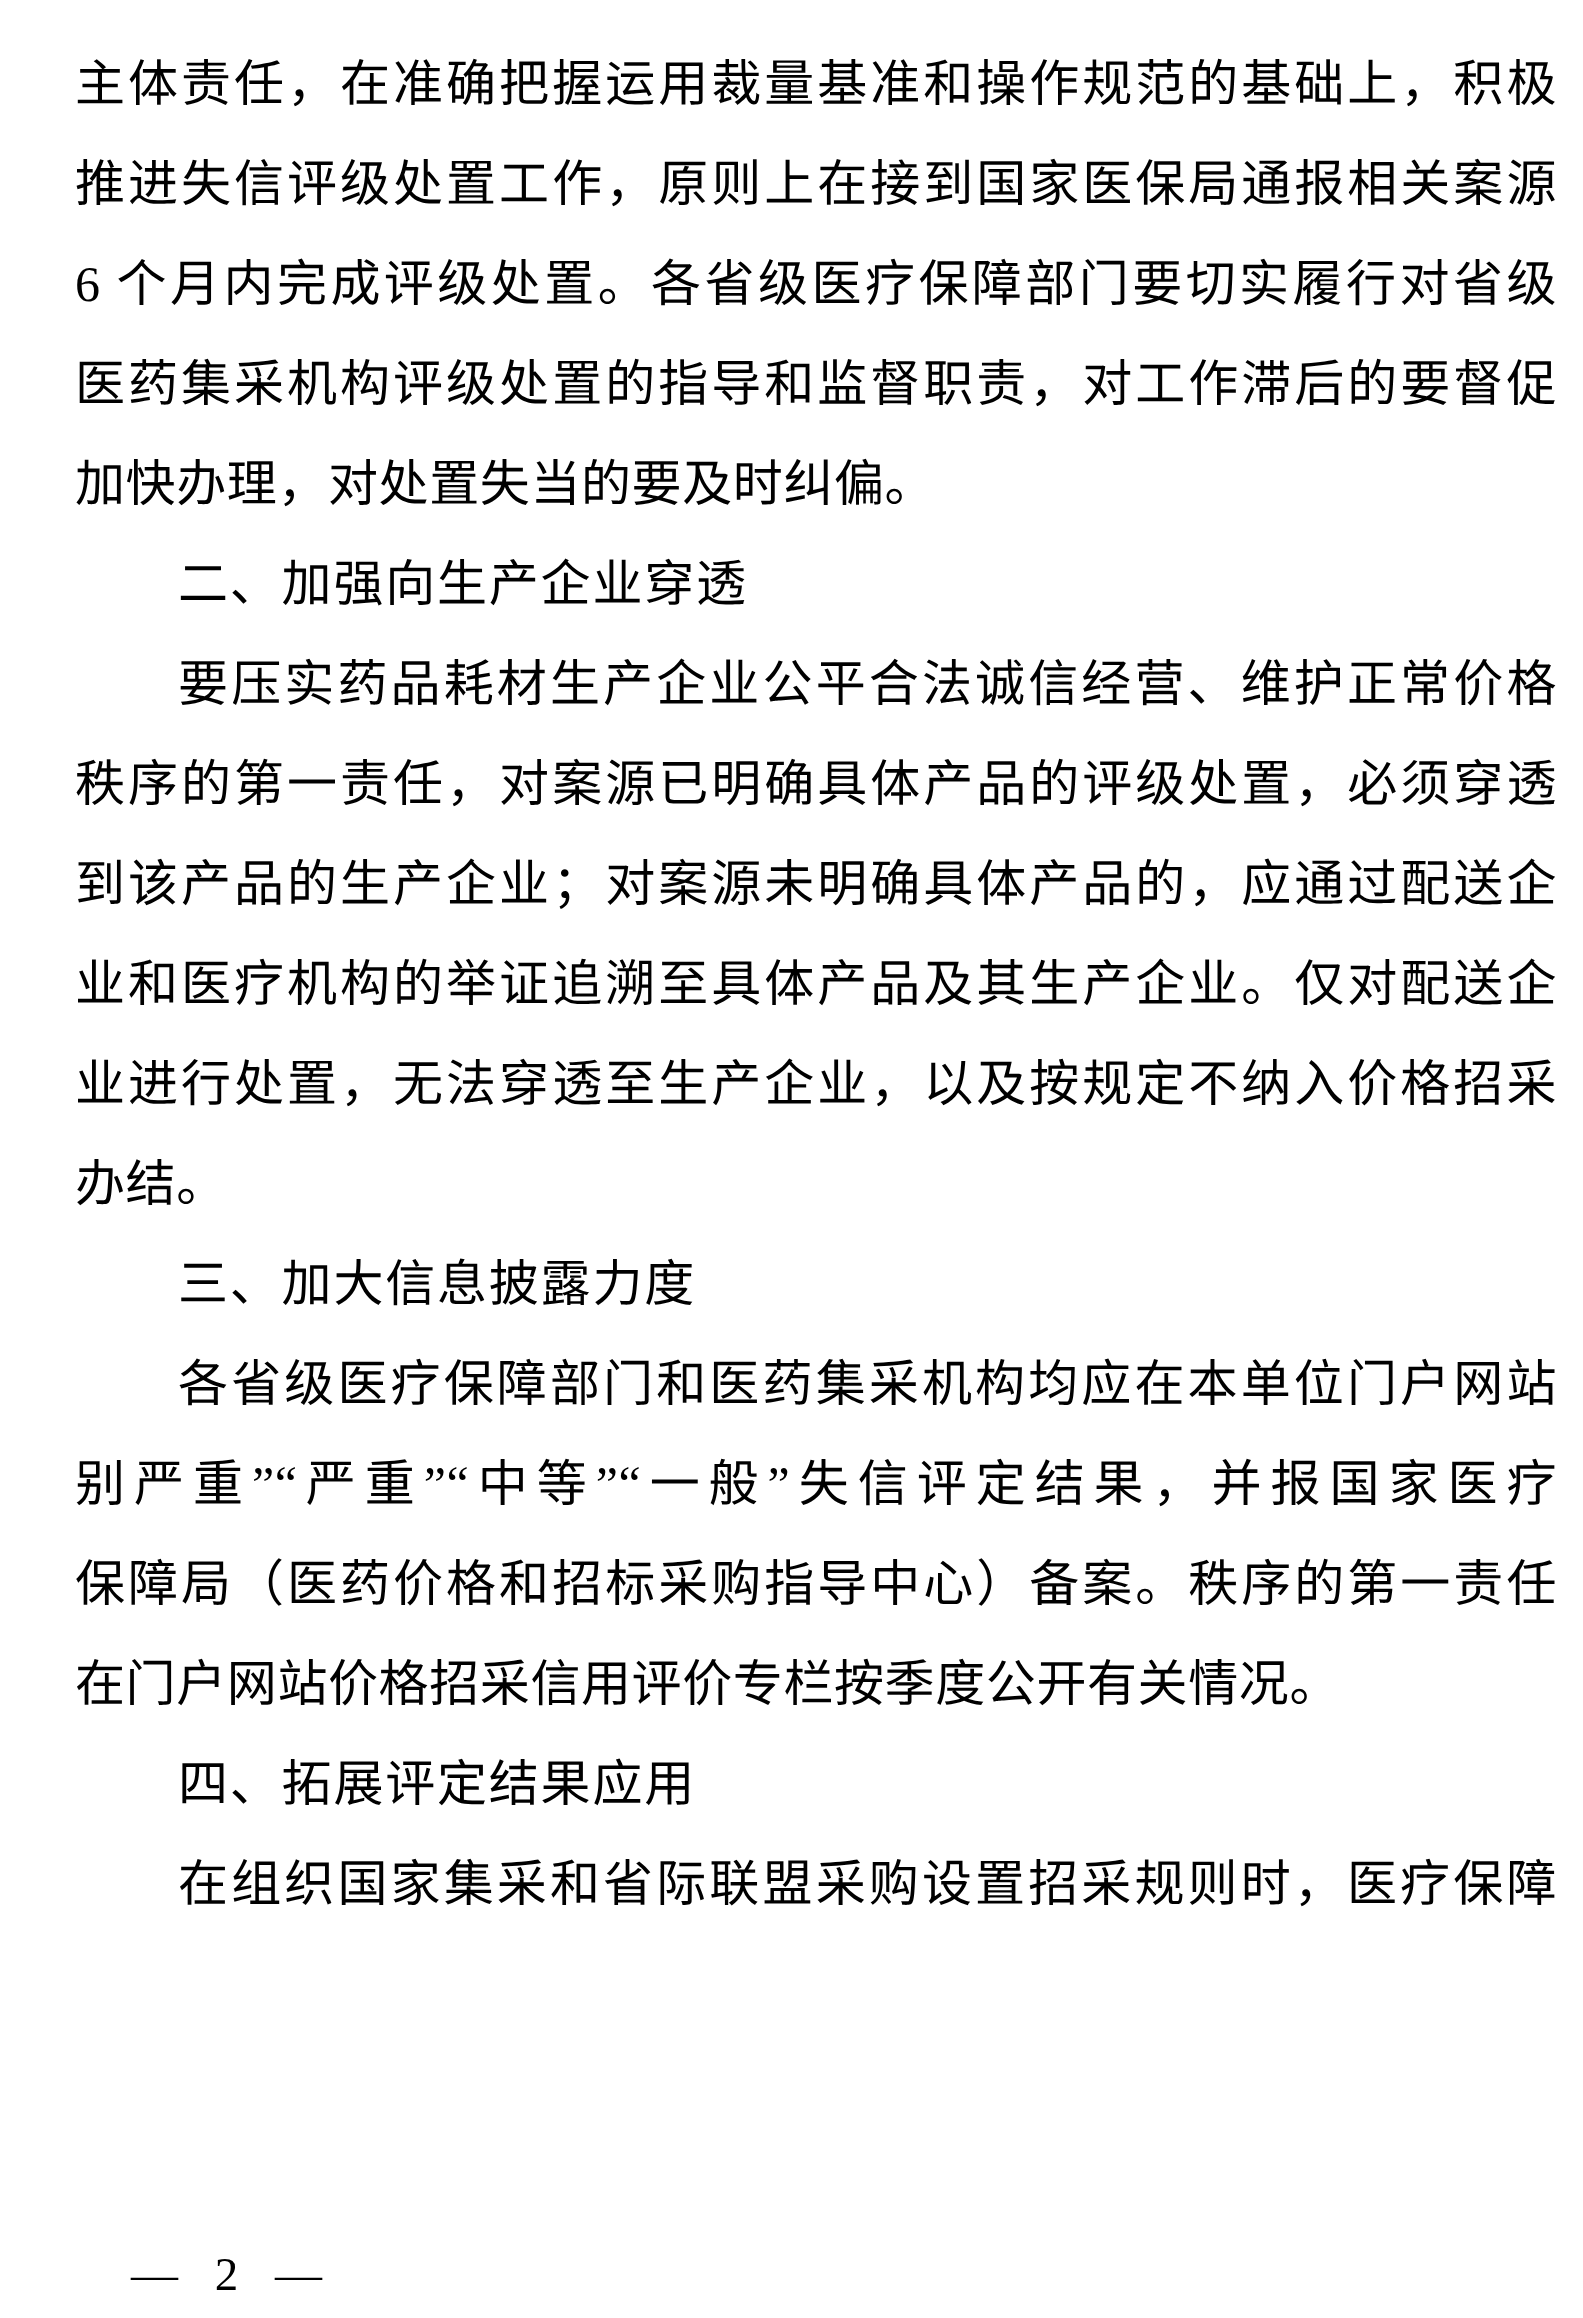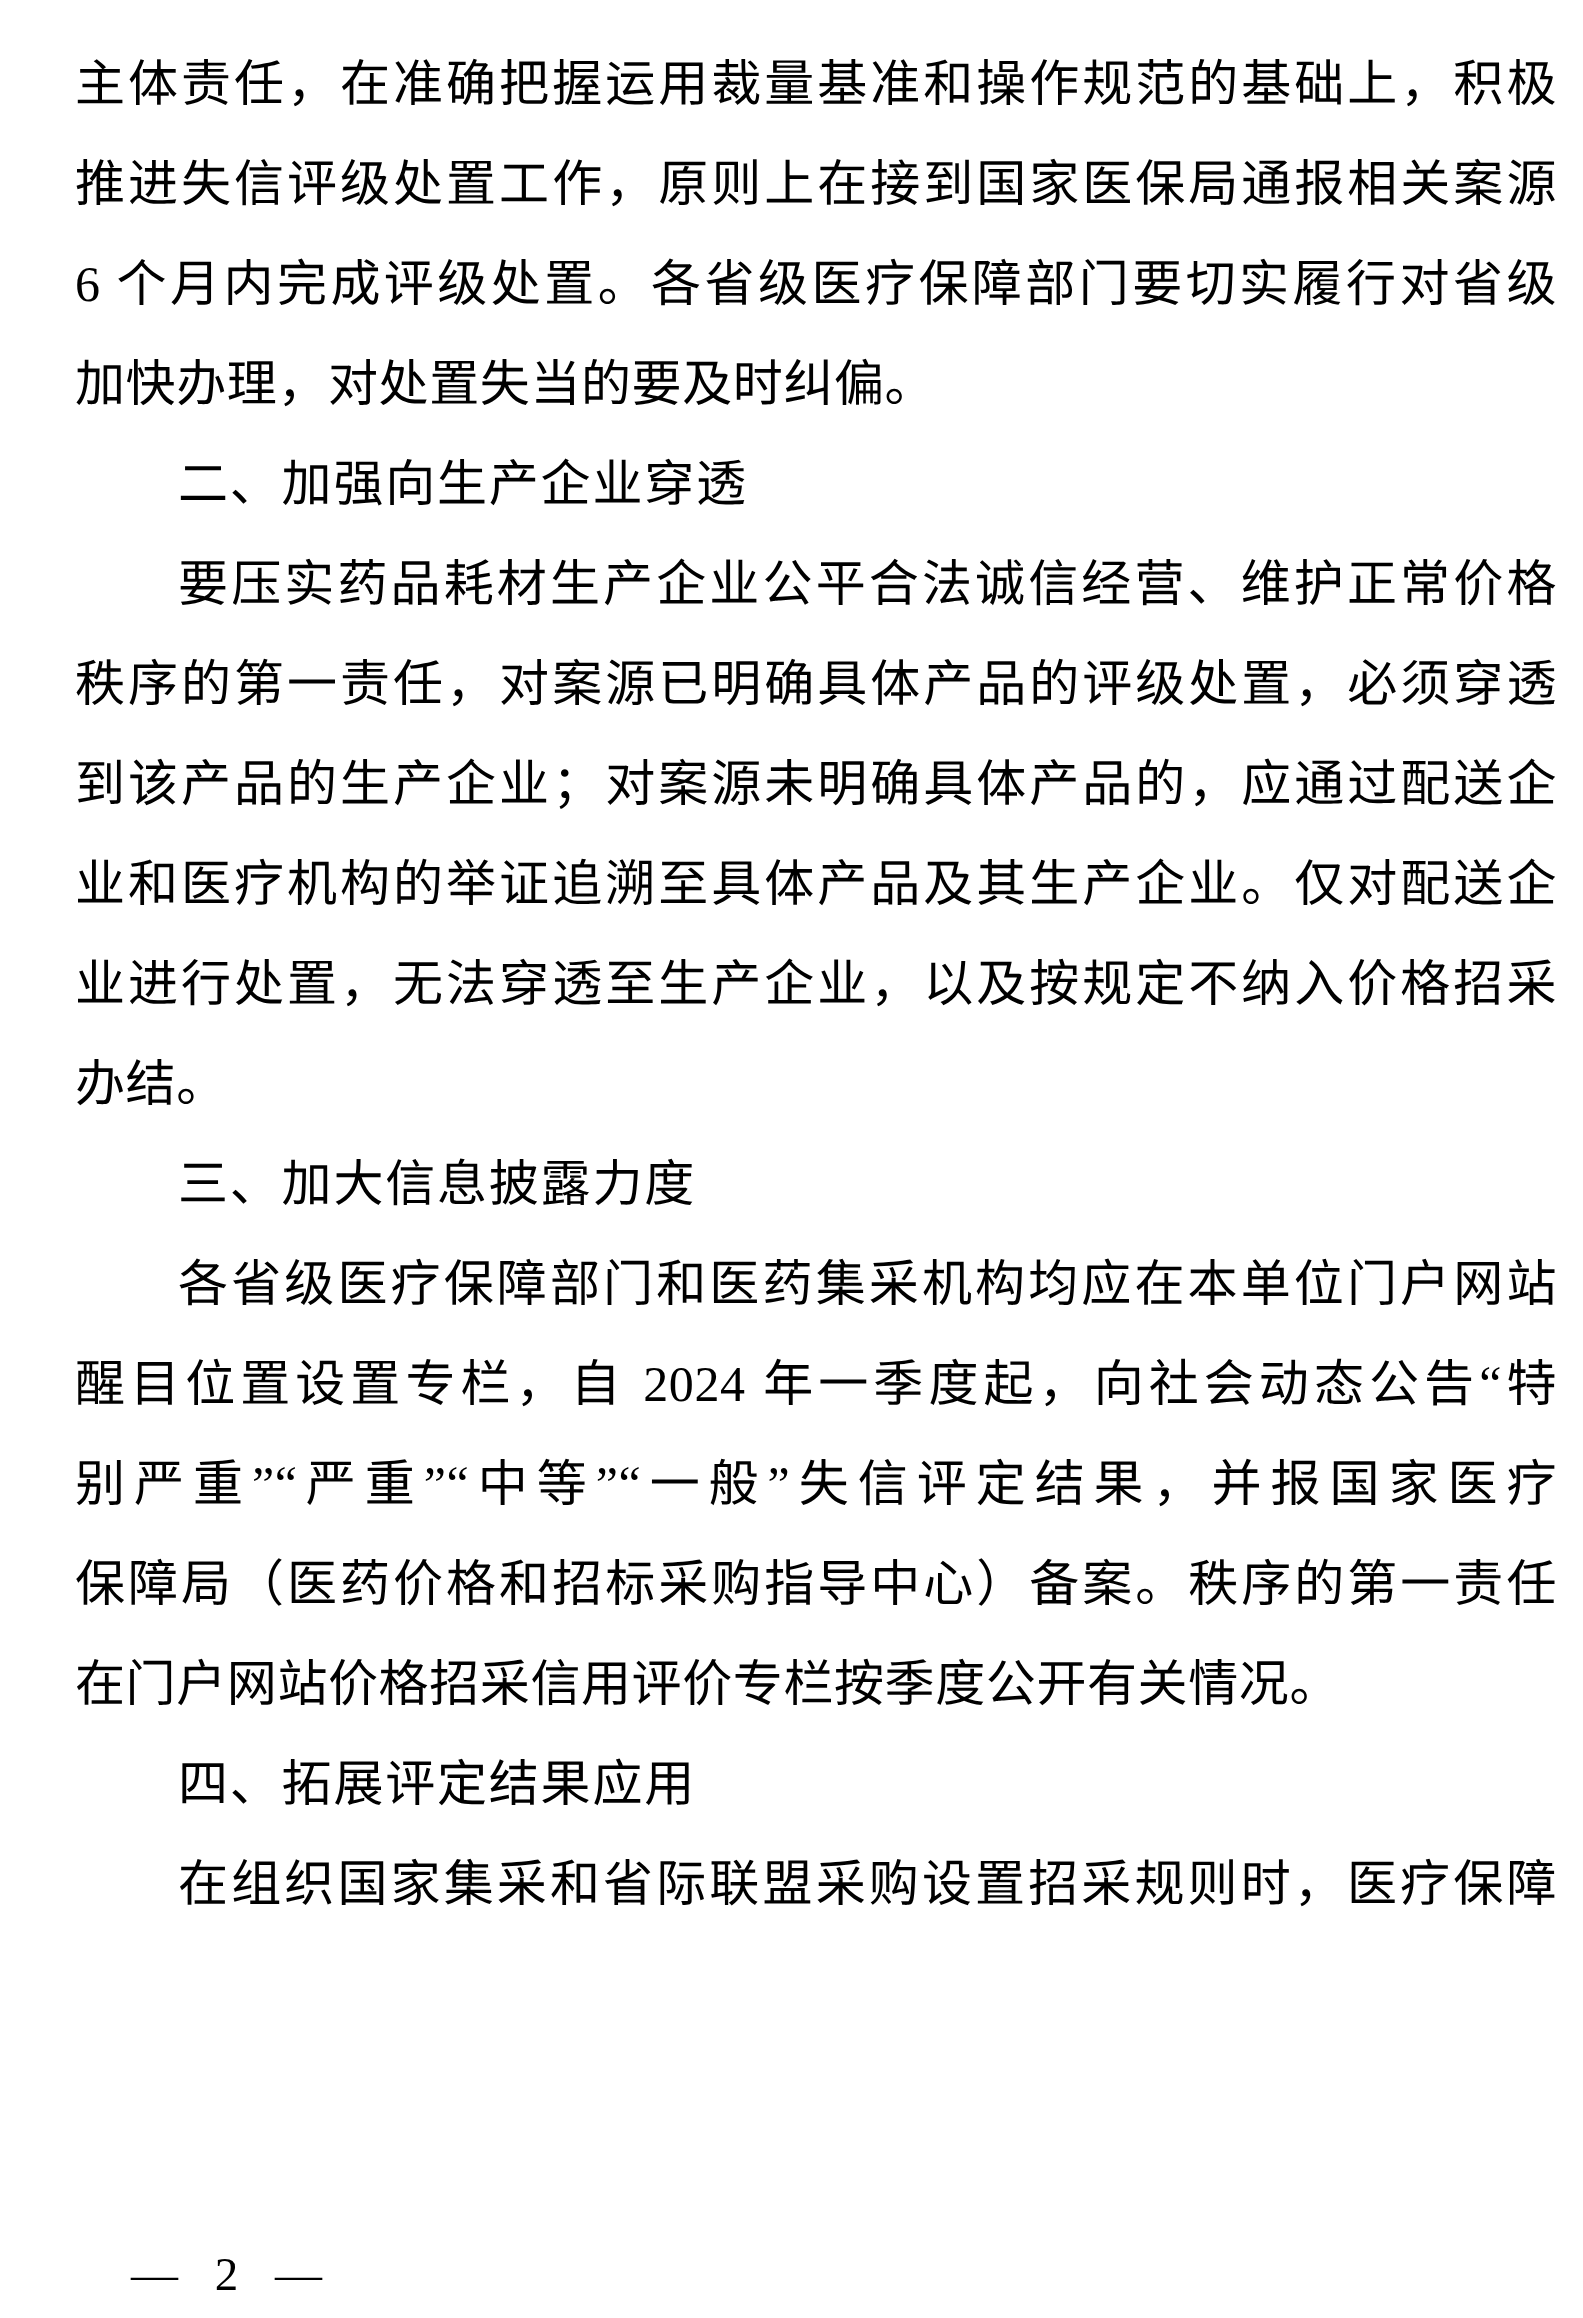--- a/index.html
+++ b/index.html
@@ -54,31 +54,31 @@
   }
 </style>
 </head>
 <body>
 
 <div class="page">
   <div class="text-block">
       <div class="line fill">主体责任，在准确把握运用裁量基准和操作规范的基础上，积极</div>
       <div class="line fill">推进失信评级处置工作，原则上在接到国家医保局通报相关案源</div>
       <div class="line fill">6 个月内完成评级处置。各省级医疗保障部门要切实履行对省级</div>
+      <div class="line fill">医药集采机构评级处置的指导和监督职责，对工作滞后的要督促</div>
       <div class="line">加快办理，对处置失当的要及时纠偏。</div>
       <div class="line heading">二、加强向生产企业穿透</div>
       <div class="line fill indent">要压实药品耗材生产企业公平合法诚信经营、维护正常价格</div>
       <div class="line fill">秩序的第一责任，对案源已明确具体产品的评级处置，必须穿透</div>
       <div class="line fill">到该产品的生产企业；对案源未明确具体产品的，应通过配送企</div>
       <div class="line fill">业和医疗机构的举证追溯至具体产品及其生产企业。仅对配送企</div>
       <div class="line fill">业进行处置，无法穿透至生产企业，以及按规定不纳入价格招采</div>
       <div class="line">办结。</div>
       <div class="line heading">三、加大信息披露力度</div>
       <div class="line fill indent">各省级医疗保障部门和医药集采机构均应在本单位门户网站</div>
-      <div class="line fill">醒目位置设置专栏，自 2024 年一季度起，向社会动态公告“特</div>
       <div class="line fill">别严重”“严重”“中等”“一般”失信评定结果，并报国家医疗</div>
       <div class="line fill">保障局（医药价格和招标采购指导中心）备案。秩序的第一责任</div>
       <div class="line">在门户网站价格招采信用评价专栏按季度公开有关情况。</div>
       <div class="line heading">四、拓展评定结果应用</div>
       <div class="line fill indent">在组织国家集采和省际联盟采购设置招采规则时，医疗保障</div>
     </div>
   <div class="footer">
     <span>— 2 —</span>
   </div>
 </div>

